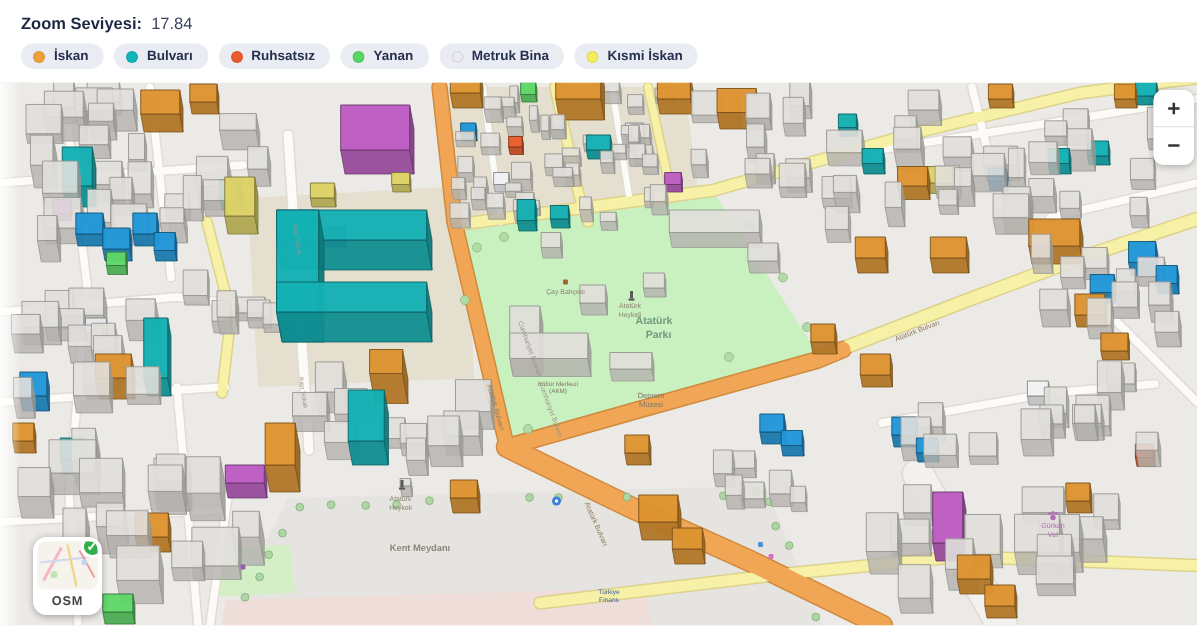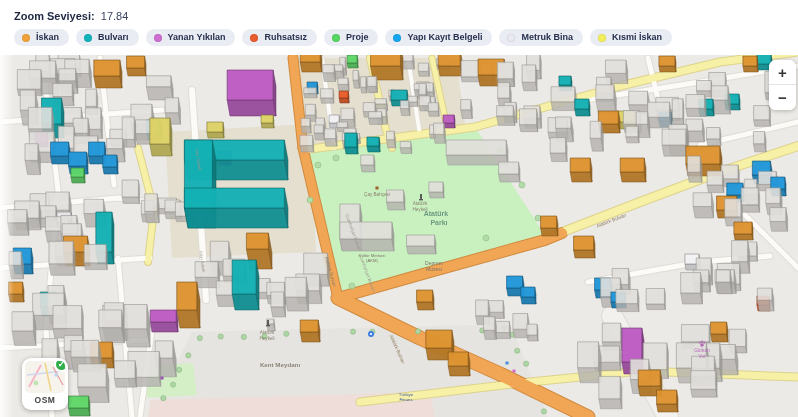--- a/index.html
+++ b/index.html
@@ -51,34 +51,26 @@
     <div id="legend">
         <span class="pill">
           <span class="dot" style="background: rgb(240, 162, 56);"></span>
           <span>İskan</span>
         </span>
         <span class="pill">
           <span class="dot" style="background: rgb(18, 180, 188);"></span>
           <span>Bulvarı</span>
         </span>
         <span class="pill">
-          <span class="dot" style="background: rgb(206, 110, 206);"></span>
-          <span>Yanan Yıkılan</span>
-        </span>
-        <span class="pill">
           <span class="dot" style="background: rgb(234, 91, 45);"></span>
           <span>Ruhsatsız</span>
         </span>
         <span class="pill">
           <span class="dot" style="background: rgb(85, 215, 98);"></span>
-          <span>Proje</span>
-        </span>
-        <span class="pill">
-          <span class="dot" style="background: rgb(22, 167, 238);"></span>
-          <span>Yapı Kayıt Belgeli</span>
+          <span>Yanan</span>
         </span>
         <span class="pill">
           <span class="dot" style="background: rgb(234, 234, 240);"></span>
           <span>Metruk Bina</span>
         </span>
         <span class="pill">
           <span class="dot" style="background: rgb(243, 239, 91);"></span>
           <span>Kısmi İskan</span>
         </span>
       </div>

